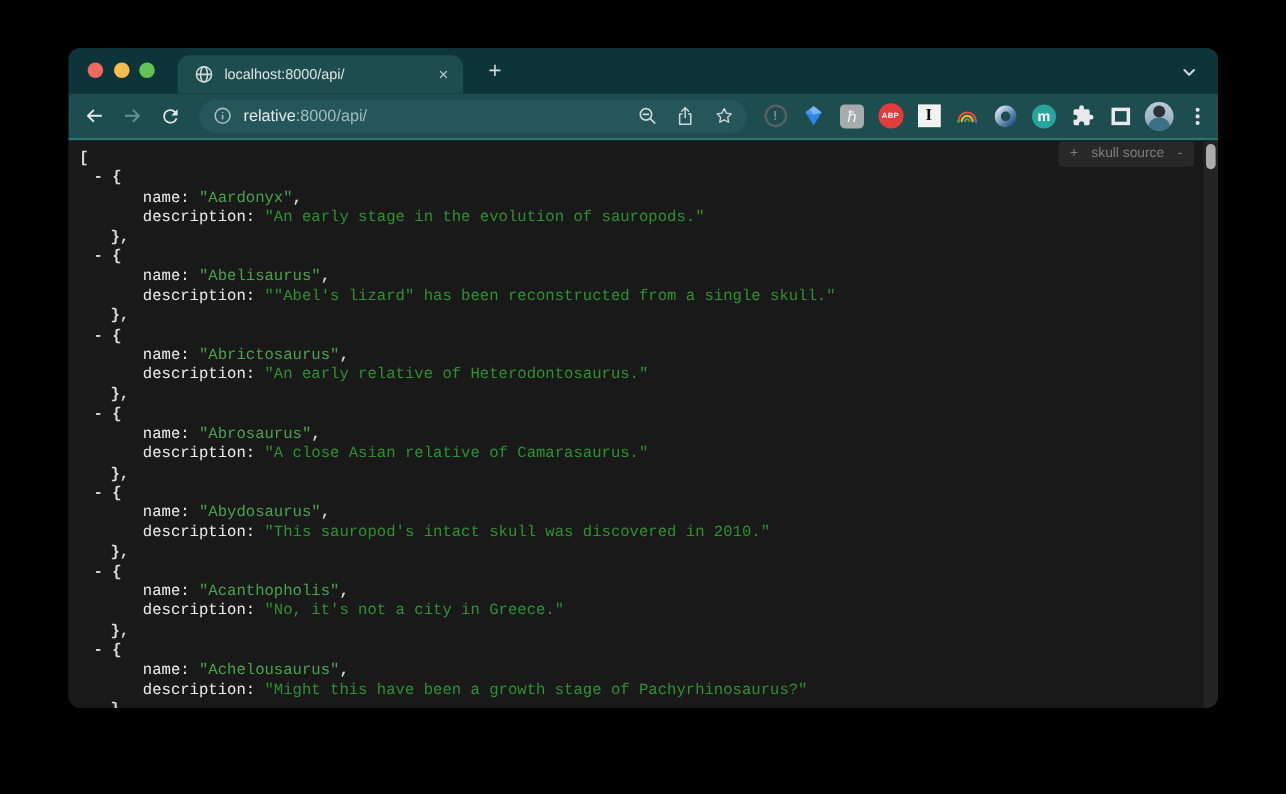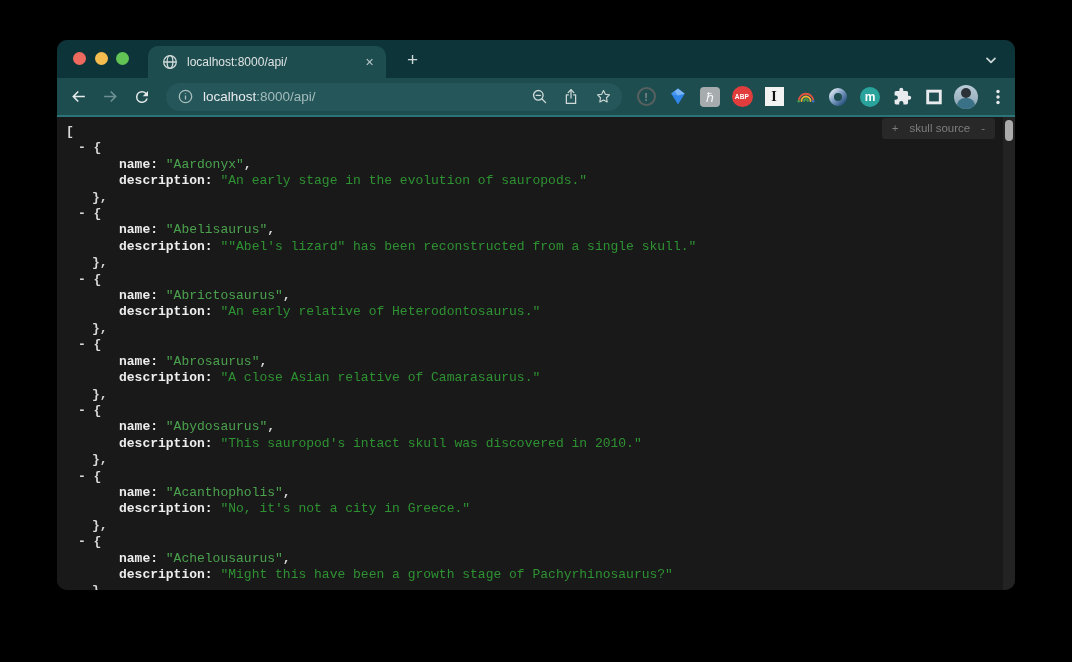--- a/index.html
+++ b/index.html
@@ -74,21 +74,21 @@
   .avatar::before { content:""; position:absolute; left:7px; top:3px; width:10px;
             height:10px; border-radius:50%; background:#2b3338; }
   .avatar::after  { content:""; position:absolute; left:3px; top:13px; width:18px;
             height:12px; border-radius:8px 8px 0 0; background:#3a7186; }
 
   
   .content { position:relative; height:473px; background:var(--content-bg,#191919);
              font-family:"Liberation Mono", monospace; font-size:13px;
              line-height:16.4px; padding-top:7px; overflow:hidden; }
   .jline { white-space:pre; }
-  .key    { color:var(--key-color,#ededed); font-weight:bold; }
+  .key    { color:var(--key-color,#ededed); font-weight:normal; }
   .punc   { color:var(--punct-color,#d9d9d9); font-weight:bold; }
   .toggle { color:var(--punct-color,#d9d9d9); font-weight:bold; cursor:pointer; }
   .v-name        { color:var(--name-string,#4ba24e); }
   .v-description { color:var(--desc-string,#2e9232); }
 
   .viewsource { position:absolute; top:1px; right:20px; height:21px;
                 background:#282828; border-radius:3px; display:flex; align-items:center;
                 gap:11px; padding:0 10px; font-family:"Liberation Sans",sans-serif;
                 font-size:11.5px; color:var(--view-source,#7e7e7e); }
   .vs-btn { cursor:pointer; }
@@ -151,21 +151,21 @@
     </div>
 
     <div class="omnibox">
       <span class="omni-info">
         <svg width="15" height="15" viewBox="0 0 16 16" fill="none" stroke="currentColor" stroke-width="1.4">
           <circle cx="8" cy="8" r="6.6"></circle>
           <line x1="8" y1="7" x2="8" y2="11.2"></line>
           <line x1="8" y1="4.6" x2="8" y2="5.4"></line>
         </svg>
       </span>
-      <span class="omni-url"><span class="host">localhost</span><span class="path">:8000/api/</span></span>
+      <span class="omni-url"><span class="host">relative</span><span class="path">:8000/api/</span></span>
       <span class="omni-ic">
         <svg width="17" height="17" viewBox="0 0 20 20" fill="none" stroke="currentColor" stroke-width="1.6" stroke-linecap="round">
           <circle cx="8.6" cy="8.6" r="5.6"></circle>
           <line x1="13" y1="13" x2="17.2" y2="17.2"></line>
           <line x1="6" y1="8.6" x2="11.2" y2="8.6"></line>
         </svg>
       </span>
       <span class="omni-ic">
         <svg width="16" height="17" viewBox="0 0 20 22" fill="none" stroke="currentColor" stroke-width="1.6" stroke-linecap="round" stroke-linejoin="round">
           <path d="M10 13V2.5"></path>

